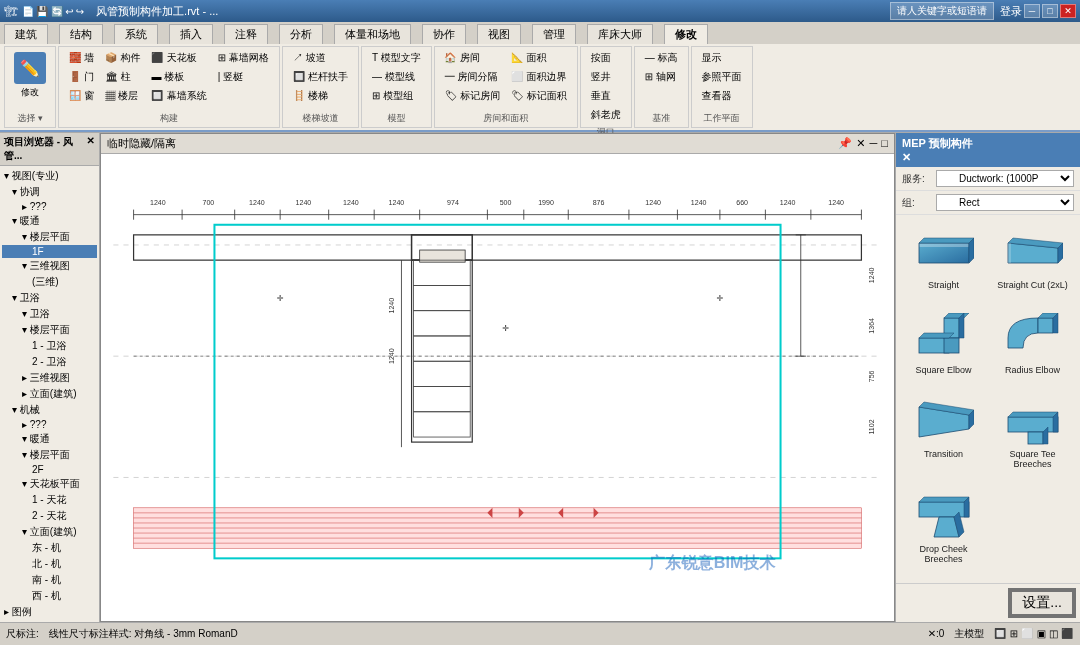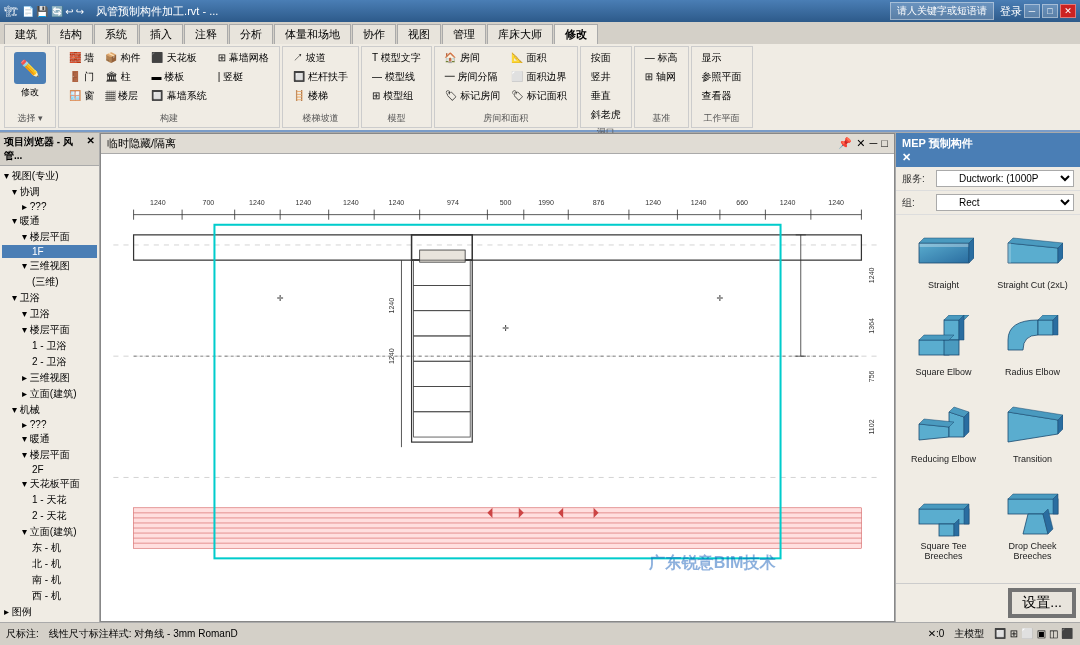--- a/index.html
+++ b/index.html
@@ -12,21 +12,21 @@
       display: flex; align-items: center; justify-content: space-between;
       padding: 0 4px; color: white; font-size: 11px;
     }
     .title-bar-left { display: flex; align-items: center; gap: 4px; }
     .title-bar-right { display: flex; align-items: center; gap: 2px; }
     .title-btn { width: 16px; height: 14px; border: 1px solid rgba(255,255,255,0.4); background: rgba(255,255,255,0.2); color: white; font-size: 9px; cursor: pointer; display: flex; align-items: center; justify-content: center; }
     .title-btn.close { background: #cc2222; }
 
     
     .ribbon { background: #f0ece4; border-bottom: 1px solid #aaa; }
-    .ribbon-tabs { display: flex; background: #d4d0c8; height: 22px; align-items: flex-end; padding-left: 4px; gap: 1px; }
+    .ribbon-tabs { display: flex; background: #d4d0c8; height: 22px; align-items: flex-end; padding-left: 4px; gap: 11px; }
     .ribbon-tab { padding: 2px 10px; font-size: 11px; cursor: pointer; border: 1px solid #aaa; border-bottom: none; background: #e8e4dc; }
     .ribbon-tab.active { background: #f0ece4; font-weight: bold; }
     .ribbon-content { height: 88px; background: #f0ece4; display: flex; align-items: stretch; padding: 2px 4px; gap: 2px; border-bottom: 2px solid #7a9cc8; }
     .ribbon-group { border: 1px solid #ccc; padding: 2px 6px; display: flex; flex-direction: column; align-items: center; min-width: 50px; }
     .ribbon-group-label { font-size: 9px; color: #555; margin-top: auto; padding-top: 2px; white-space: nowrap; }
     .ribbon-buttons { display: flex; gap: 3px; align-items: flex-start; flex: 1; }
     .ribbon-btn-lg { display: flex; flex-direction: column; align-items: center; cursor: pointer; padding: 2px; border: 1px solid transparent; font-size: 9px; min-width: 36px; }
     .ribbon-btn-lg .icon-box { width: 32px; height: 32px; background: #4a7eb5; border-radius: 3px; display: flex; align-items: center; justify-content: center; color: white; font-size: 16px; margin-bottom: 2px; }
     .ribbon-btn-sm { display: flex; align-items: center; gap: 2px; cursor: pointer; padding: 1px 3px; border: 1px solid transparent; font-size: 10px; white-space: nowrap; }
     .ribbon-col { display: flex; flex-direction: column; gap: 1px; }
@@ -446,31 +446,20 @@
           <path d="M5,25 Q5,5 35,5 L35,20 Q20,20 20,35 L5,35 Z" fill="#5aadcf" stroke="#1a4a70" stroke-width="0.8"></path>
           <path d="M35,5 L50,5 L50,20 L35,20 Z" fill="#5aadcf" stroke="#1a4a70" stroke-width="0.8"></path>
 
           <path d="M35,5 L40,0 L55,0 L50,5 Z" fill="#4a9abf" stroke="#1a4a70" stroke-width="0.5"></path>
 
           <path d="M50,5 L55,0 L55,20 L50,20 Z" fill="#2a6da0" stroke="#1a4a70" stroke-width="0.5"></path>
         </svg>
         <span class="mep-item-label">Radius Elbow</span>
       </div>
 
-      <div class="mep-item">
-        <svg class="duct-svg" viewBox="0 0 60 50">
-
-          <polygon points="5,22 35,25 35,35 5,38" fill="#5aadcf" stroke="#1a4a70" stroke-width="0.8"></polygon>
-          <polygon points="35,10 50,15 50,35 35,35" fill="#5aadcf" stroke="#1a4a70" stroke-width="0.8"></polygon>
-          <polygon points="5,22 10,17 40,20 35,25" fill="#4a9abf" stroke="#1a4a70" stroke-width="0.5"></polygon>
-          <polygon points="35,10 40,5 55,10 50,15" fill="#4a9abf" stroke="#1a4a70" stroke-width="0.5"></polygon>
-          <polygon points="50,15 55,10 55,30 50,35" fill="#2a6da0" stroke="#1a4a70" stroke-width="0.5"></polygon>
-        </svg>
-        <span class="mep-item-label">Reducing Elbow</span>
-      </div>
 
       <div class="mep-item">
         <svg class="duct-svg" viewBox="0 0 60 50">
 
           <polygon points="5,10 55,18 55,32 5,40" fill="#5aadcf" stroke="#1a4a70" stroke-width="0.8"></polygon>
 
           <polygon points="5,10 10,5 60,13 55,18" fill="#4a9abf" stroke="#1a4a70" stroke-width="0.5"></polygon>
 
           <polygon points="55,18 60,13 60,27 55,32" fill="#2a6da0" stroke="#1a4a70" stroke-width="0.5"></polygon>
         </svg>

